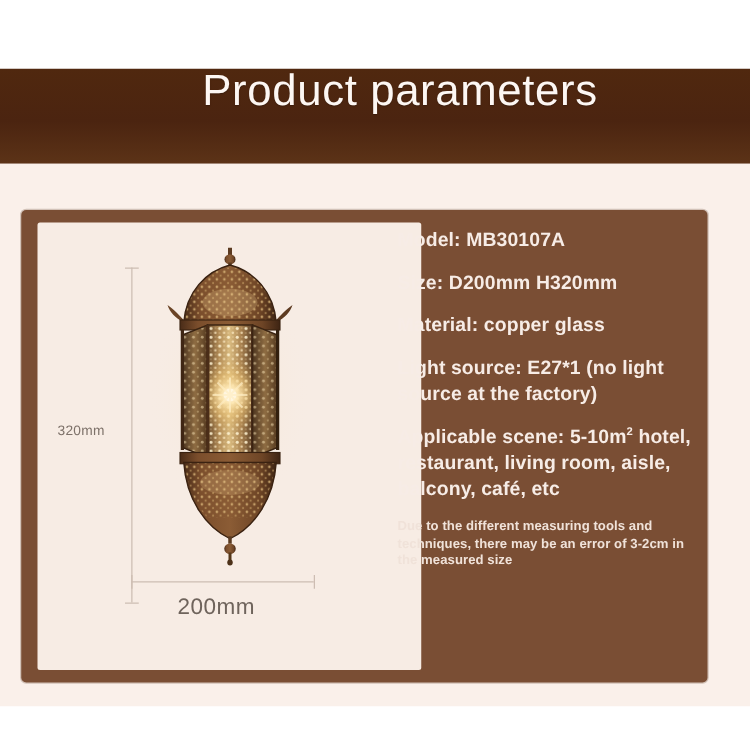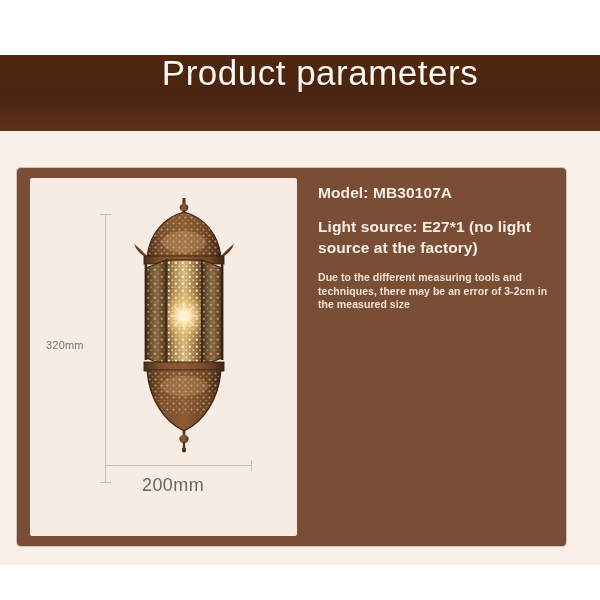--- a/index.html
+++ b/index.html
@@ -67,20 +67,21 @@
   
   .image-panel {
     position: absolute;
     left: 13px;
     top: 10px;
     width: 267px;
     height: 358px;
     background: #f7ece4;
     border-radius: 2px;
     overflow: hidden;
+    padding-left: 40px;
   }
 
   
   .dim-v-line {
     position: absolute;
     left: 75px;
     top: 36px;
     width: 1px;
     height: 268px;
     background: #cdbdb2;
@@ -342,17 +343,20 @@
       <div class="dim-v-label">320mm</div>
 
       <div class="dim-h-line"></div>
       <div class="dim-h-cap left"></div>
       <div class="dim-h-cap right"></div>
       <div class="dim-h-label">200mm</div>
     </div>
 
     <div class="spec-column">
       <div class="spec-line">Model: MB30107A</div>
+      <div class="spec-line">Size: D200mm H320mm</div>
+      <div class="spec-line">Material: copper glass</div>
       <div class="spec-line block">Light source: E27*1 (no light source at the factory)</div>
+      <div class="spec-line block"><span>Applicable scene: 5-10m</span><sup>2</sup><span> hotel, restaurant, living room, aisle, balcony, café, etc</span></div>
       <div class="disclaimer">Due to the different measuring tools and techniques, there may be an error of 3-2cm in the measured size</div>
     </div>
   </div>
 </div>
 
 </body></html>

